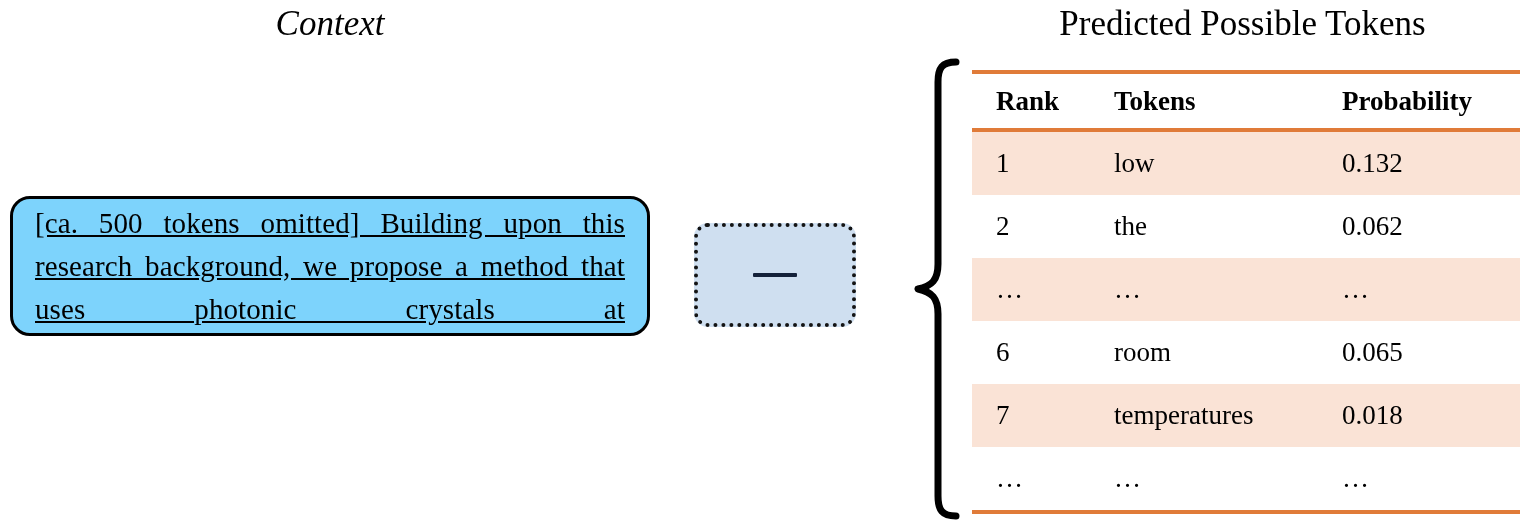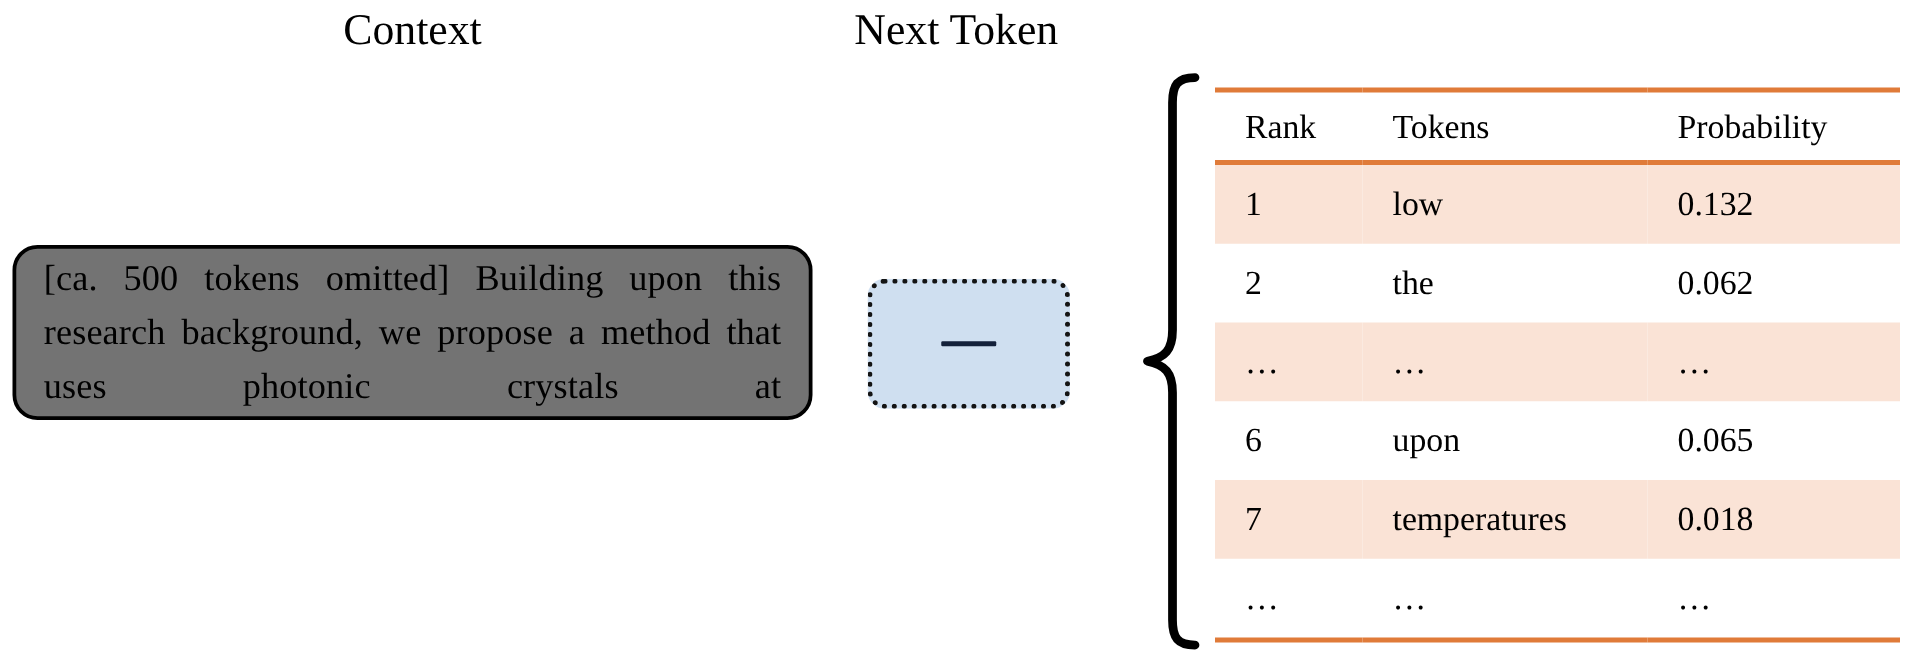--- a/index.html
+++ b/index.html
@@ -23,38 +23,39 @@
   
   .col-heading {
     position: absolute;
     top: 2px;
     font-size: 35px;
     line-height: 44px;
     color: #000000;
     white-space: nowrap;
     text-align: center;
   }
-  #heading-context  { left: 175px; width: 310px; }
+  #heading-context  { left: 175px; width: 310px; font-style: italic; }
   #heading-next     { left: 610px; width: 310px; }
   #heading-predicted{ left: 955px; width: 575px; }
 
   
   #context-box {
     position: absolute;
     left: 10px;
     top: 196px;
     width: 640px;
     height: 140px;
     box-sizing: border-box;
-    background: #737373;
+    background: #7dd3fc;
     border: 3px solid #000000;
     border-radius: 20px;
     display: flex;
     align-items: center;
     justify-content: center;
+    text-decoration: underline;
   }
   #context-text {
     font-size: 29px;
     line-height: 43px;
     color: #000000;
     text-align: justify;
     text-align-last: justify;
     padding: 0 22px;
     width: 100%;
     box-sizing: border-box;
@@ -101,21 +102,21 @@
     width: 548px;
     border-collapse: collapse;
     table-layout: fixed;
   }
   #token-table col.c-rank  { width: 118px; }
   #token-table col.c-token { width: 228px; }
   #token-table col.c-prob  { width: 202px; }
 
   #token-table thead th {
     font-size: 27px;
-    font-weight: normal;
+    font-weight: bold;
     text-align: left;
     color: #000000;
     padding: 12px 0 11px 24px;
     border-top: 4px solid #e07b39;
     border-bottom: 4px solid #e07b39;
     white-space: nowrap;
   }
   #token-table tbody td {
     font-size: 27px;
     color: #000000;
@@ -132,22 +133,22 @@
   }
   .ellipsis-cell { letter-spacing: 2px; }
 </style>
 </head>
 <body>
 
 <div class="stage">
 
   <div class="col-heading" id="heading-context">Context</div>
 
-  <div class="col-heading" id="heading-next">Next Token</div>
-
+
+  <div class="col-heading" id="heading-predicted">Predicted Possible Tokens</div>
 
   <div id="context-box">
     <div id="context-text">[ca. 500 tokens omitted] Building upon this research background, we propose a method that uses photonic crystals at</div>
   </div>
 
   <div id="next-token-box">
     <div id="next-token-blank"></div>
   </div>
 
   <div id="brace-wrap">
@@ -186,21 +187,21 @@
         <td>the</td>
         <td>0.062</td>
       </tr>
       <tr class="shaded">
         <td class="ellipsis-cell">…</td>
         <td class="ellipsis-cell">…</td>
         <td class="ellipsis-cell">…</td>
       </tr>
       <tr>
         <td>6</td>
-        <td>upon</td>
+        <td>room</td>
         <td>0.065</td>
       </tr>
       <tr class="shaded">
         <td>7</td>
         <td>temperatures</td>
         <td>0.018</td>
       </tr>
       <tr class="last-row">
         <td class="ellipsis-cell">…</td>
         <td class="ellipsis-cell">…</td>

